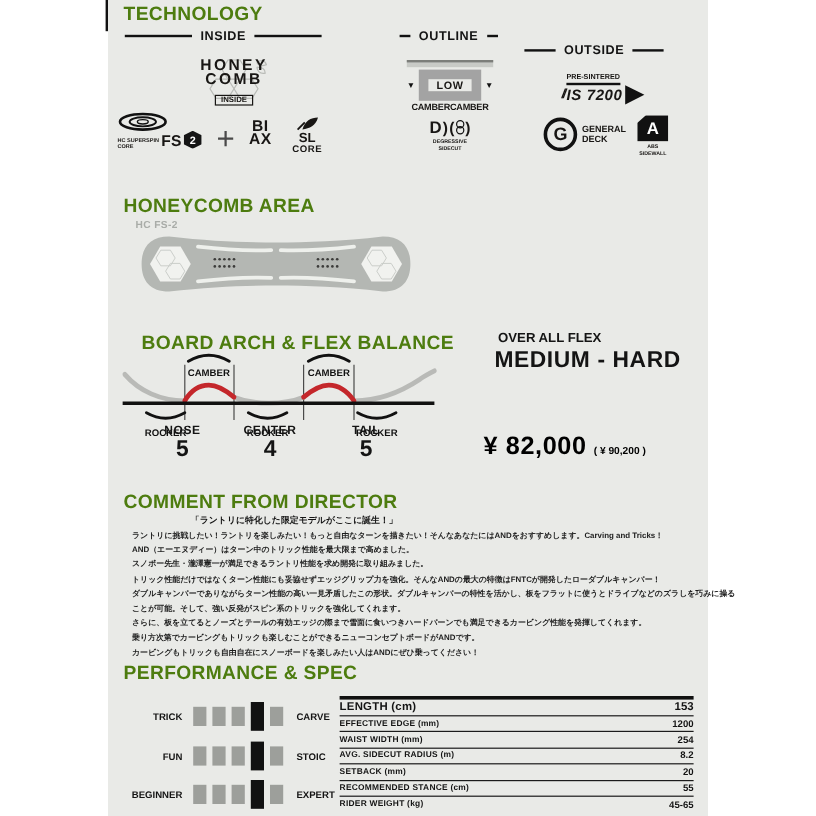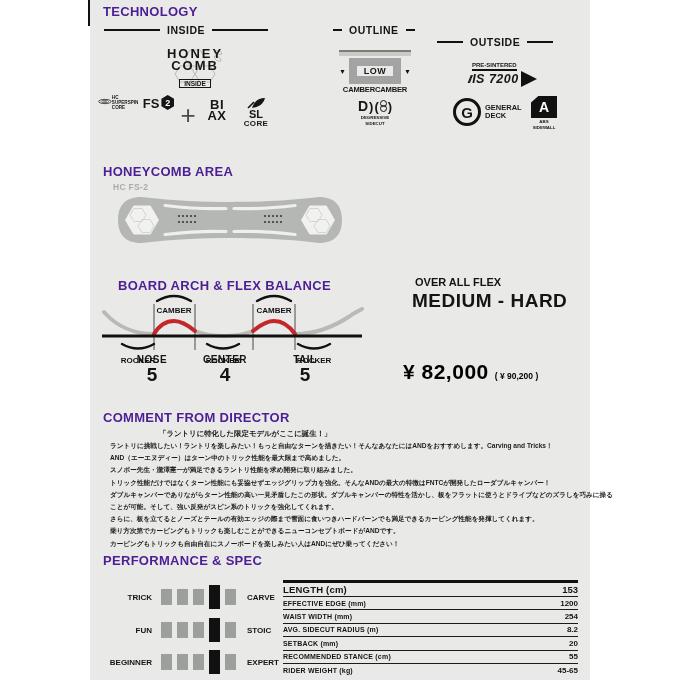--- a/index.html
+++ b/index.html
@@ -1,32 +1,32 @@
 <!DOCTYPE html>
 <html><head>
 <meta charset="utf-8">
 <style>
   * { margin:0; padding:0; box-sizing:border-box; }
   html,body { width:680px; height:680px; background:#ffffff; font-family:"Liberation Sans","DejaVu Sans",sans-serif; color:#141414; overflow:hidden; }
   .stage { position:relative; width:680px; height:680px; background:#fff; }
   .corner-tick { position:absolute; left:88px; top:0; width:3px; height:26px; background:#111; }
   .content { position:absolute; left:90px; top:0; width:500px; height:680px; background:#e9eae7; }
-  .sec-title { position:absolute; font-size:13px; font-weight:800; letter-spacing:.3px; color:#4c1d95; }
+  .sec-title { position:absolute; font-size:16px; font-weight:800; letter-spacing:.3px; color:#4d7c0f; }
 
   
   .col-head { position:absolute; display:flex; align-items:center; gap:7px; font-size:10.5px; font-weight:800; letter-spacing:.5px; }
   .col-head .rule { height:2px; background:#111; }
 
   
   .logo { position:absolute; text-align:center; color:#181614; }
   .hc-logo .hline { font-size:13px; font-weight:800; letter-spacing:2px; line-height:12px; position:relative; z-index:2; }
   .hc-badge { display:inline-block; border:1.5px solid #181614; font-size:6.5px; font-weight:800; padding:0 4px; margin-top:1px; position:relative; z-index:2; background:transparent; }
   .hc-logo svg { position:absolute; left:14px; top:-4px; z-index:1; }
 
-  .superspin { display:flex; flex-direction:row; align-items:flex-end; }
+  .superspin { display:flex; flex-direction:column; align-items:flex-start; }
   .superspin .row { display:flex; align-items:flex-end; gap:2px; margin-top:-1px; }
   .ss-small { font-size:4.6px; font-weight:800; text-align:left; line-height:5px; }
   .ss-fs { font-size:13px; font-weight:800; line-height:12px; }
   .hexnum { width:15px; height:15px; background:#151515; color:#fff; font-size:9px; font-weight:800; display:flex; align-items:center; justify-content:center; clip-path:polygon(50% 0,100% 25%,100% 75%,50% 100%,0 75%,0 25%); }
 
   .plus { font-size:26px; font-weight:200; color:#4a4a4a; }
   .biax { font-size:13px; font-weight:700; line-height:11px; letter-spacing:.5px; }
   .slcore { font-size:11px; font-weight:800; line-height:9px; }
   .slcore .core { font-size:8px; letter-spacing:.4px; }
 

